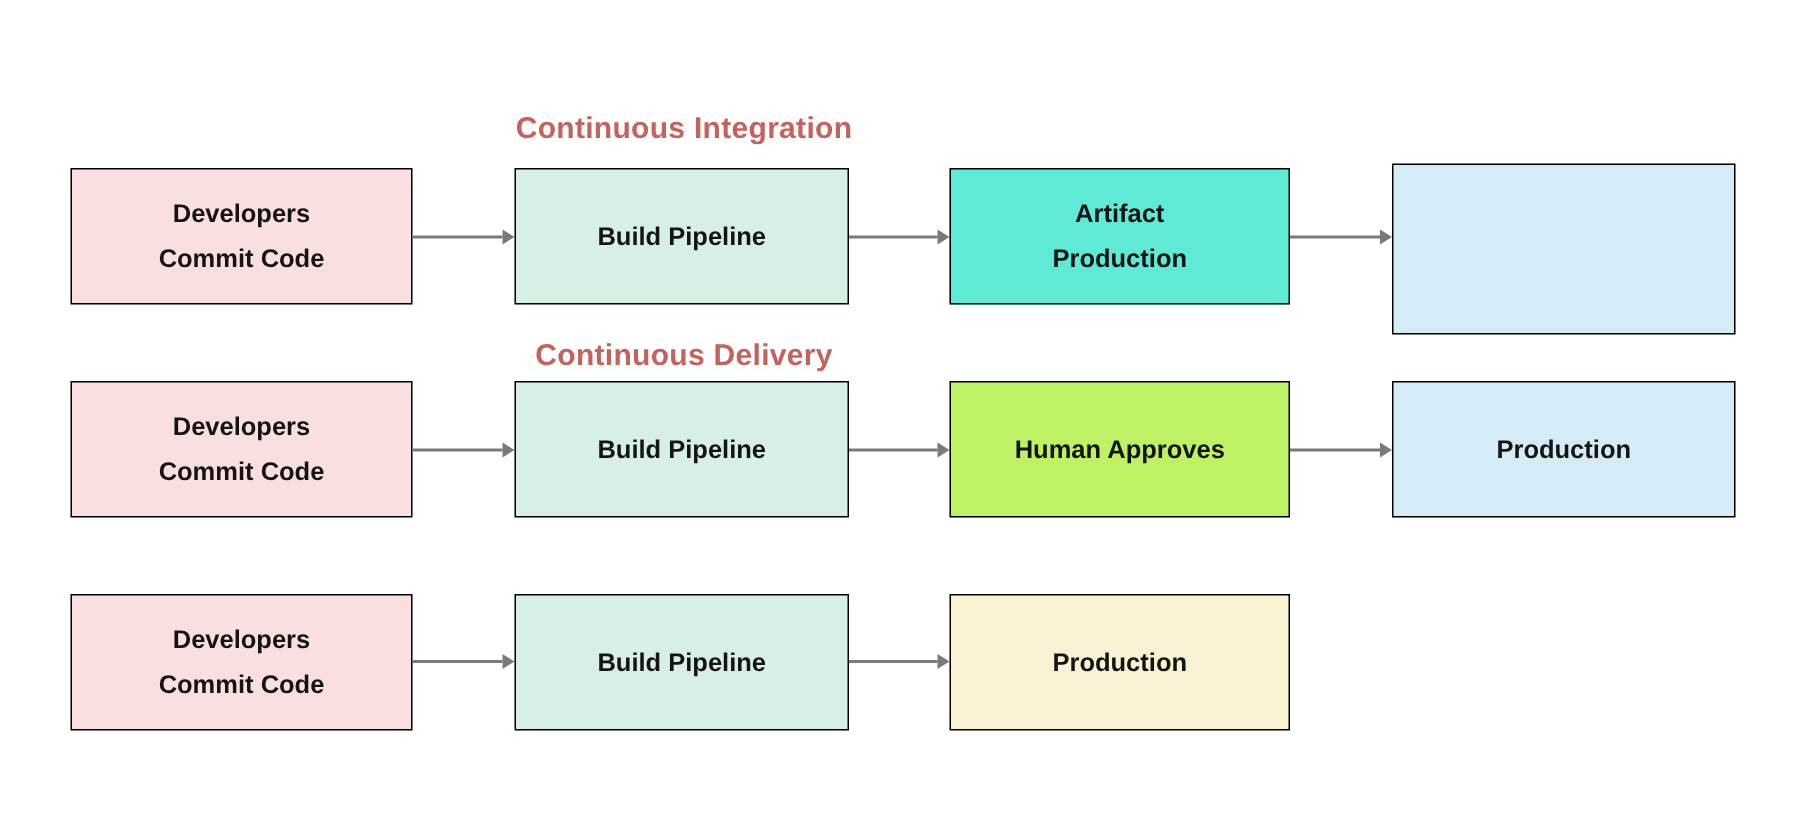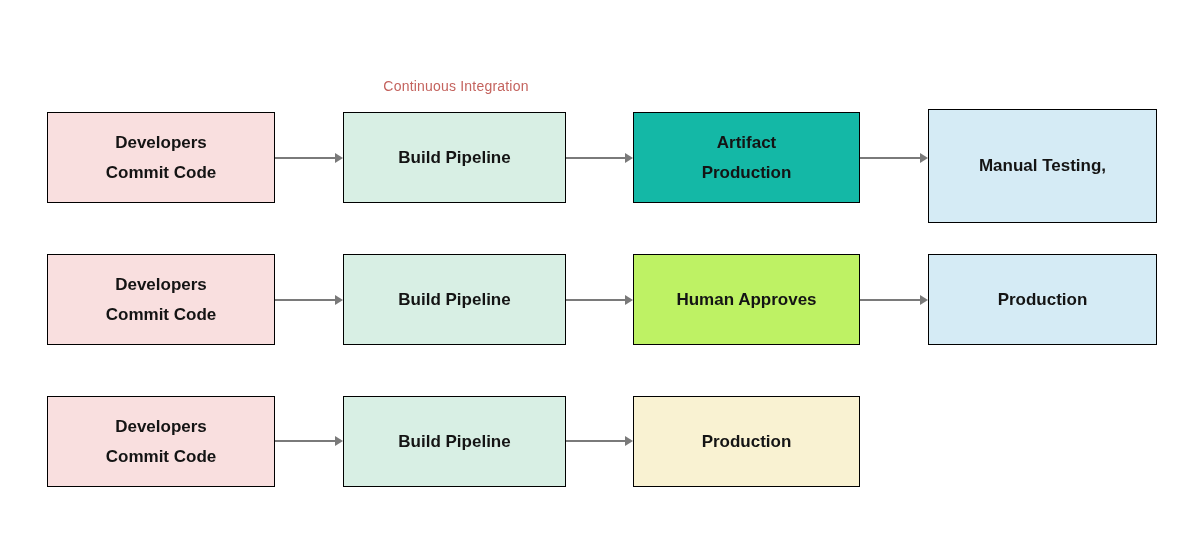--- a/index.html
+++ b/index.html
@@ -19,22 +19,22 @@
     position: relative;
     width: 1200px;
     height: 560px;
     background: var(--bg-color);
     overflow: hidden;
   }
   .row-title {
     position: absolute;
     width: 300px;
     text-align: center;
-    font-size: 14px;
-    font-weight: normal;
+    font-size: 20px;
+    font-weight: bold;
     color: var(--title-color);
     line-height: 20px;
     letter-spacing: 0.2px;
   }
   .box {
     position: absolute;
     border: 1.5px solid var(--border-color);
     display: flex;
     flex-direction: column;
     align-items: center;
@@ -75,31 +75,31 @@
   </div>
 
   <div class="arrow" style="left:275px; top:157px; width:60px;"></div>
 
   <div class="box" style="left: 343px; top: 112px; width: 223px; height: 91px; background: rgb(216, 239, 228);">
     <div>Build Pipeline</div>
   </div>
 
   <div class="arrow" style="left:566px; top:157px; width:59px;"></div>
 
-  <div class="box" style="left: 633px; top: 112px; width: 227px; height: 91px; background: #14b8a6;">
+  <div class="box" style="left: 633px; top: 112px; width: 227px; height: 91px; background: #5eead4;">
     <div>Artifact</div>
     <div>Production</div>
   </div>
 
   <div class="arrow" style="left:860px; top:157px; width:60px;"></div>
 
   <div class="box" style="left: 928px; top: 109px; width: 229px; height: 114px; background: rgb(213, 235, 245);">
-    <div>Manual Testing,</div>
   </div>
 
+  <div class="row-title" style="left:306px; top:227px;">Continuous Delivery</div>
 
   <div class="box" style="left: 47px; top: 254px; width: 228px; height: 91px; background: rgb(249, 223, 223);">
     <div>Developers</div>
     <div>Commit Code</div>
   </div>
 
   <div class="arrow" style="left:275px; top:299px; width:60px;"></div>
 
   <div class="box" style="left: 343px; top: 254px; width: 223px; height: 91px; background: rgb(216, 239, 228);">
     <div>Build Pipeline</div>

